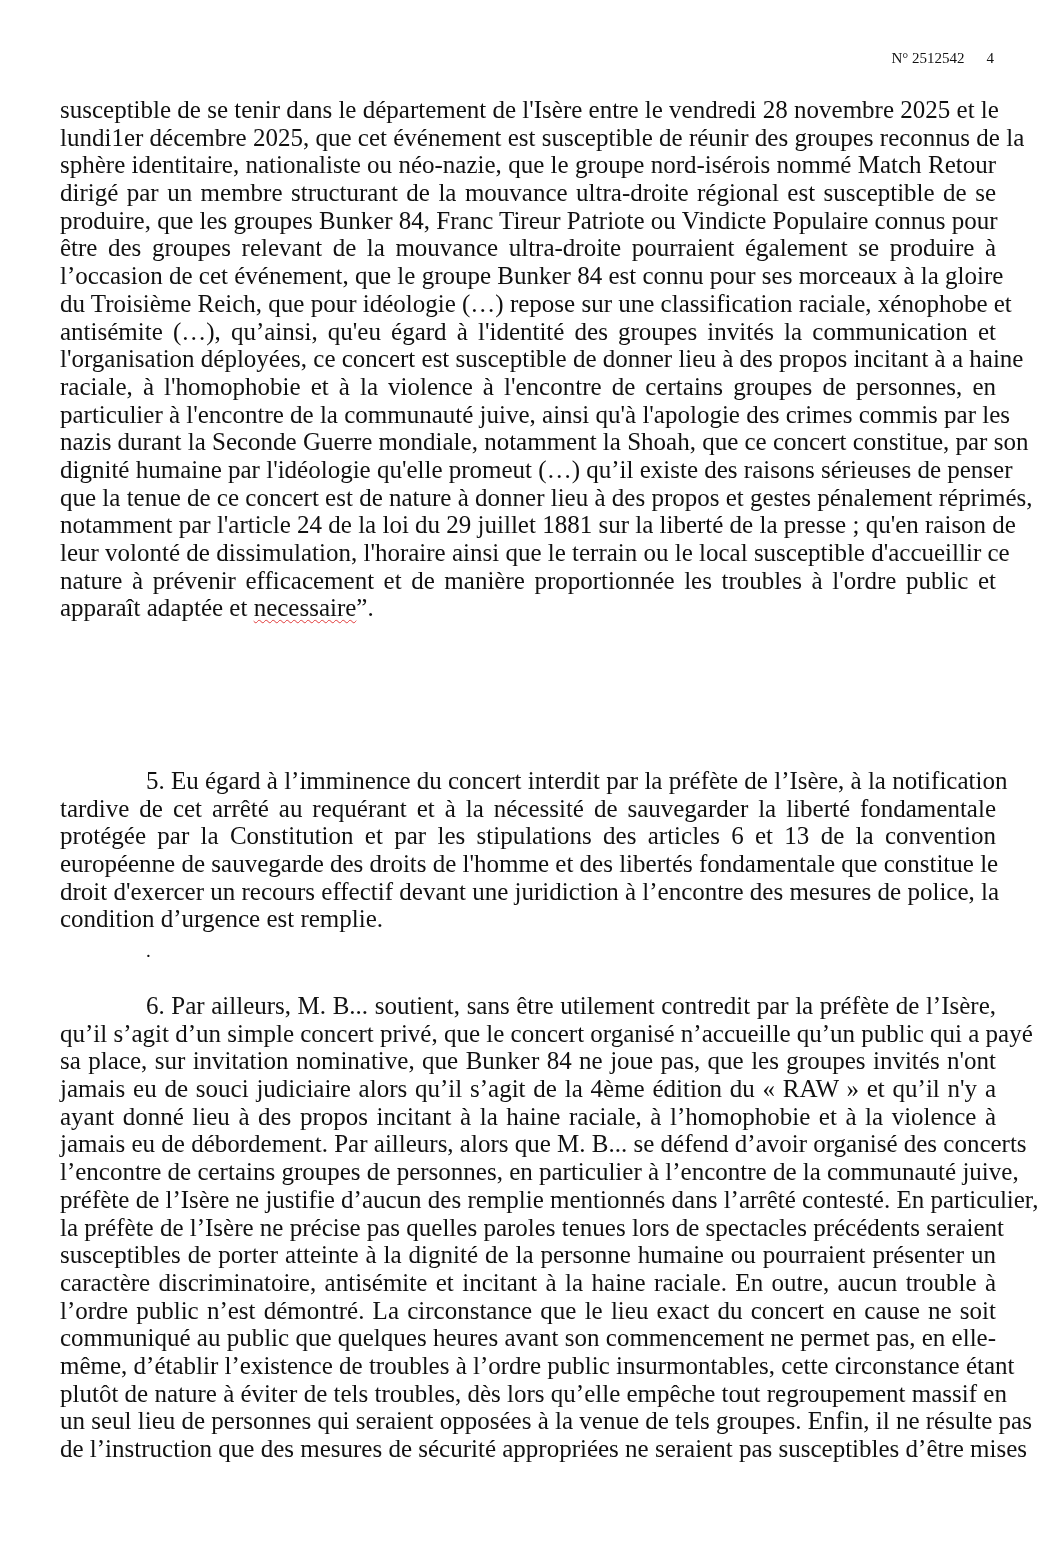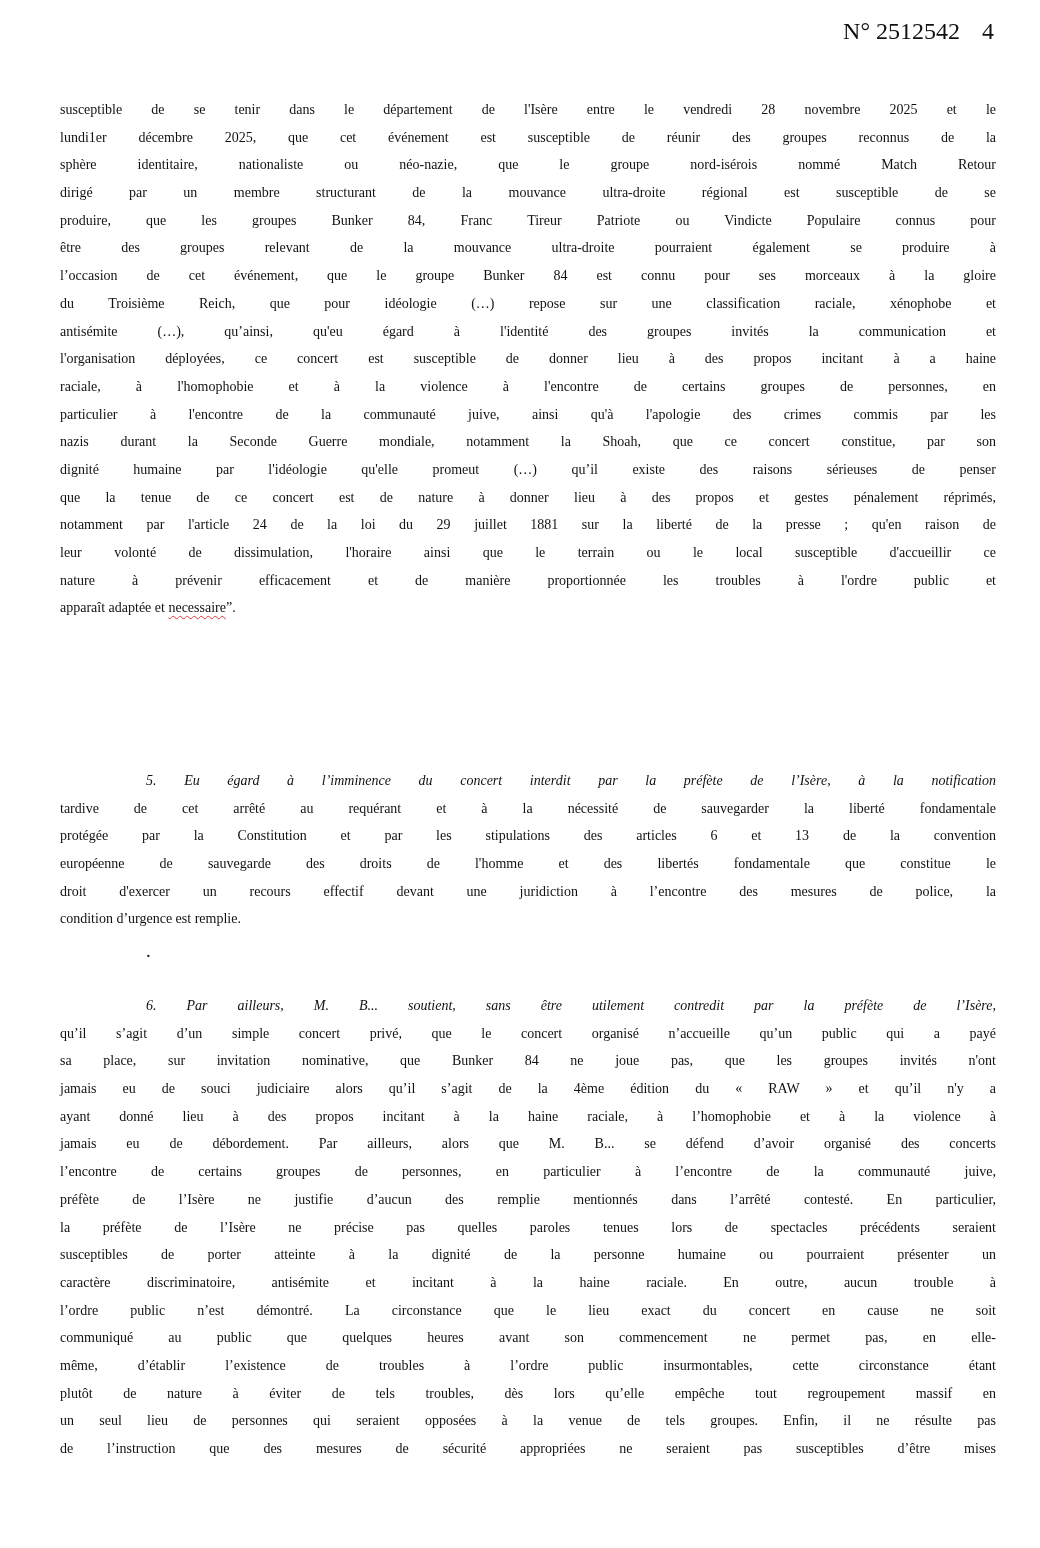--- a/index.html
+++ b/index.html
@@ -2,32 +2,32 @@
 <html><head>
   <meta charset="utf-8">
   <style>
     html, body { margin: 0; padding: 0; background: #ffffff; }
     body {
       width: 1040px; height: 1548px; position: relative; overflow: hidden;
       font-family: "Liberation Serif", "DejaVu Serif", serif;
       color: #111111;
     }
     .page-header {
-      position: absolute; top: 18px; right: 46px;
-      font-size: 24px; white-space: pre;
+      position: absolute; top: 50px; right: 46px;
+      font-size: 15px; white-space: pre;
     }
     .page-header .num { margin-right: 22px; }
     .block { position: absolute; left: 60px; width: 936px; }
     .line {
-      font-size: 14px; line-height: 27.7px; height: 27.7px;
+      font-size: 25px; line-height: 27.7px; height: 27.7px;
       text-align: justify; text-align-last: justify; white-space: nowrap;
       overflow: visible;
     }
     .line.last { text-align-last: left; }
-    .line.indent { padding-left: 86px; font-style: italic; }
+    .line.indent { padding-left: 86px; }
     .spell { text-decoration: underline wavy #e03a3a; text-decoration-thickness: 1px; text-underline-offset: 3px; }
     .dot { position: absolute; left: 146px; top: 940px; font-size: 19px; }
     #block-quote { top: 96px; }
     #block-p5 { top: 767px; }
     #block-p6 { top: 992px; }
   </style>
 </head>
 <body>
 
 <div class="page-header"><span class="num">N° 2512542</span><span>4</span></div>

